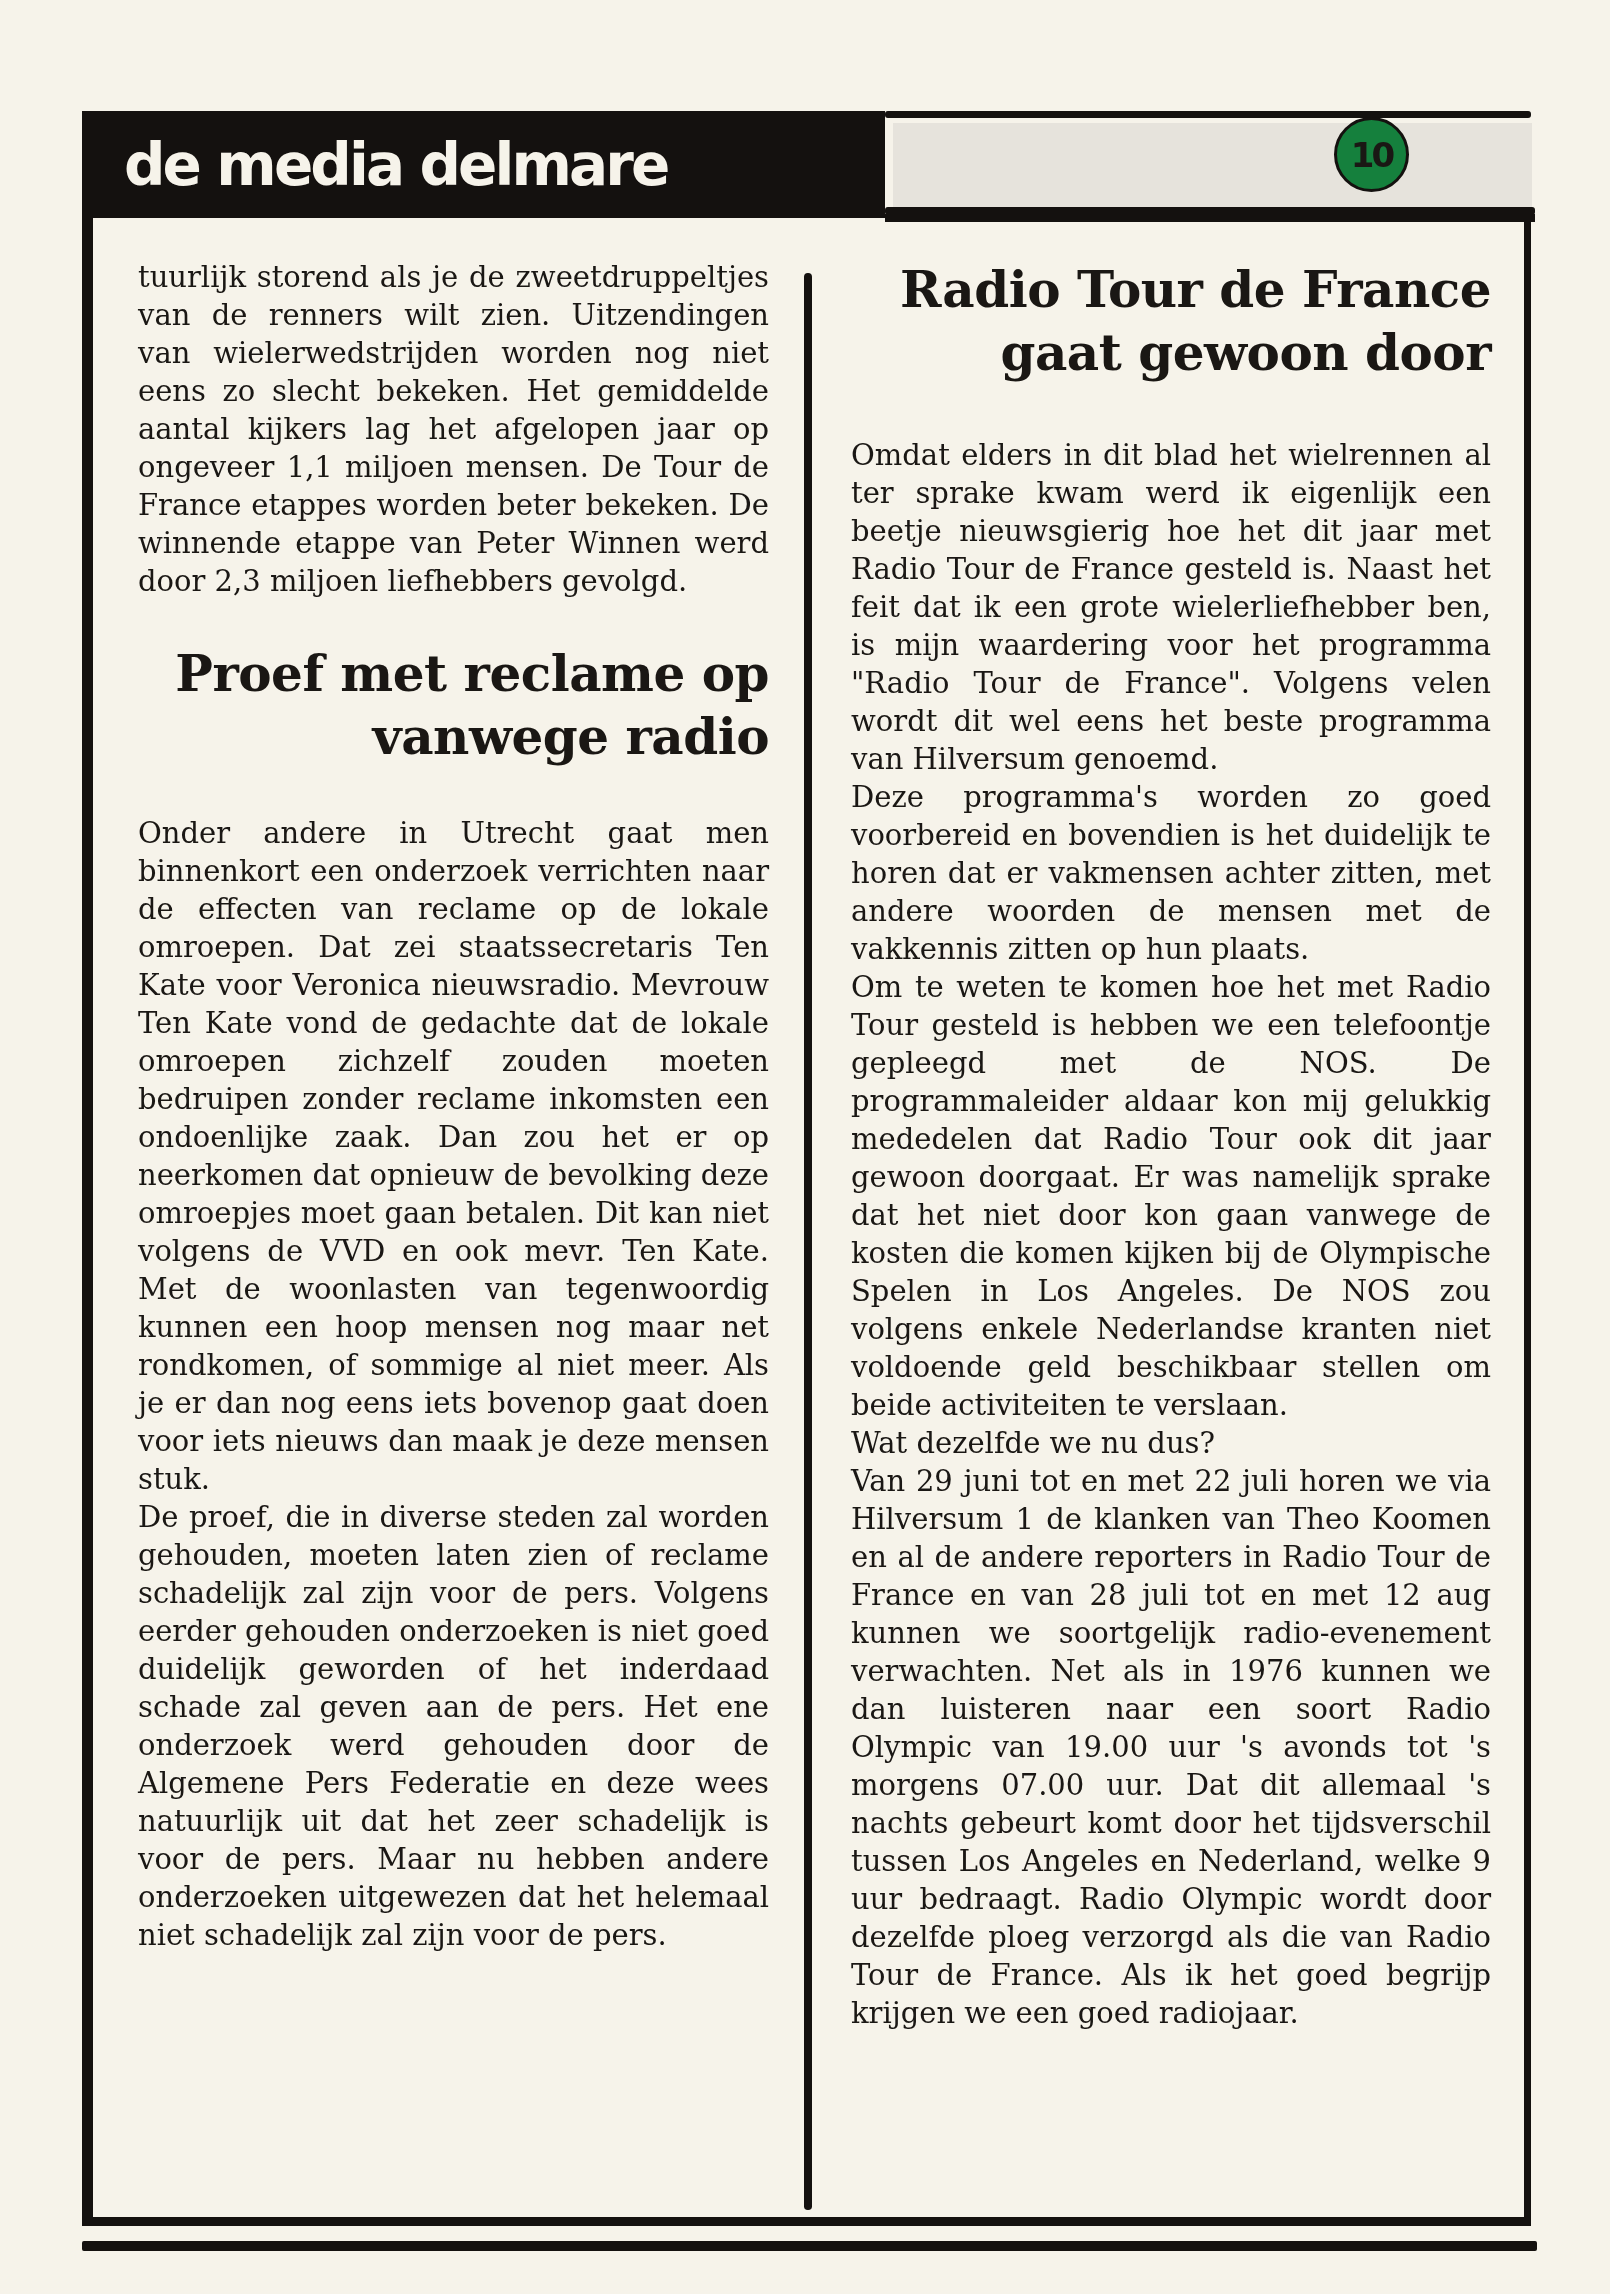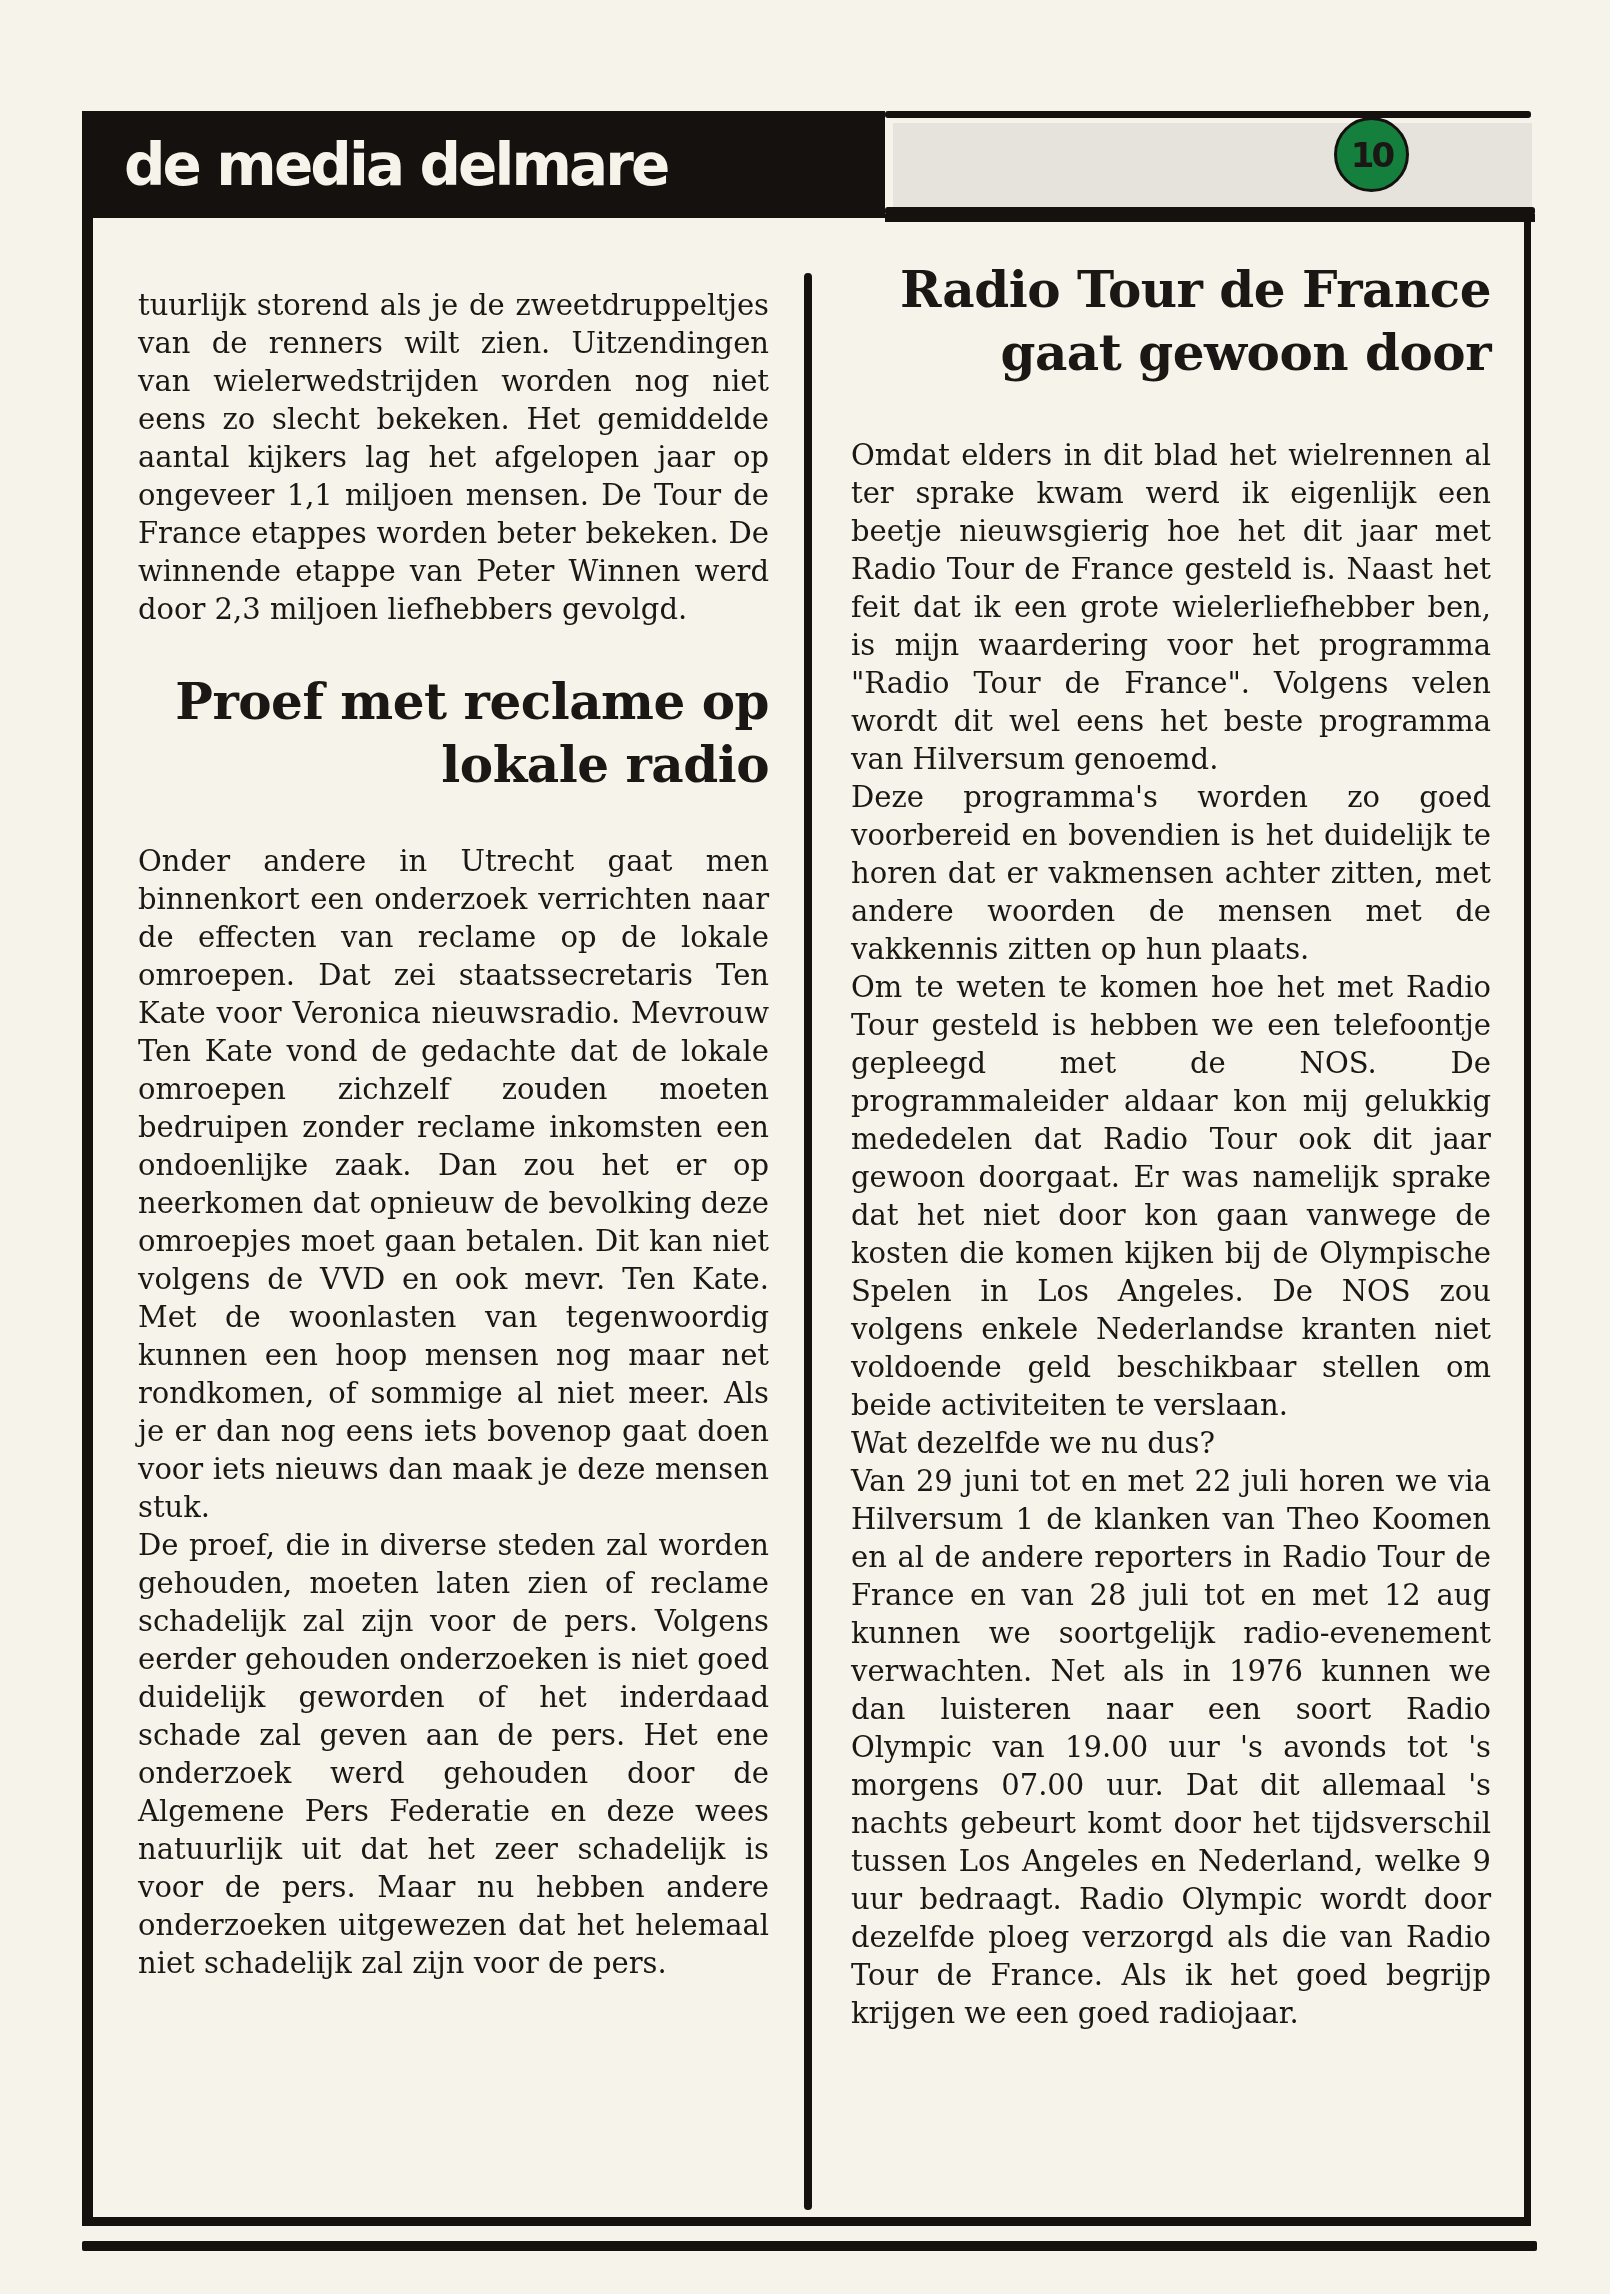--- a/index.html
+++ b/index.html
@@ -72,21 +72,21 @@
     position: absolute; left: 804px; top: 273px; width: 7.6px; height: 1937px; background: #14110f;
     border-radius: 3.8px;
   }
 
   
   .col {
     position: absolute; top: 258px;
     font-size: 29px; line-height: 38px;
     text-align: justify;
   }
-  .col-left { left: 138px; width: 631px; margin-top: 28px; }
+  .col-left { left: 138px; width: 631px; }
   .col-right { left: 851px; width: 640px; }
   .col p { margin: 0; }
   .headline {
     font-family: "DejaVu Serif", serif;
     font-weight: bold;
     font-size: 50px; line-height: 63px;
     margin: 0;
     text-align: right;
     letter-spacing: -0.5px;
   }
@@ -108,21 +108,21 @@
   </div>
   <div class="page-number">10</div>
 
   <div class="frame"></div>
   <div class="frame-top-right"></div>
   <div class="col-divider"></div>
   <div class="bottom-rule"></div>
 
   <div class="col col-left">
     <p>tuurlijk storend als je de zweetdruppeltjes van de renners wilt zien. Uitzendingen van wielerwedstrijden worden nog niet eens zo slecht bekeken. Het gemiddelde aantal kijkers lag het afgelopen jaar op ongeveer 1,1 miljoen mensen. De Tour de France etappes worden beter bekeken. De winnende etappe van Peter Winnen werd door 2,3 miljoen liefhebbers gevolgd.</p>
-    <h2 class="headline left-headline">Proef met reclame op lokale radio</h2>
+    <h2 class="headline left-headline">Proef met reclame op vanwege radio</h2>
     <p>Onder andere in Utrecht gaat men binnenkort een onderzoek verrichten naar de effecten van reclame op de lokale omroepen. Dat zei staatssecretaris Ten Kate voor Veronica nieuwsradio. Mevrouw Ten Kate vond de gedachte dat de lokale omroepen zichzelf zouden moeten bedruipen zonder reclame inkomsten een ondoenlijke zaak. Dan zou het er op neerkomen dat opnieuw de bevolking deze omroepjes moet gaan betalen. Dit kan niet volgens de VVD en ook mevr. Ten Kate. Met de woonlasten van tegenwoordig kunnen een hoop mensen nog maar net rondkomen, of sommige al niet meer. Als je er dan nog eens iets bovenop gaat doen voor iets nieuws dan maak je deze mensen stuk.</p>
     <p>De proef, die in diverse steden zal worden gehouden, moeten laten zien of reclame schadelijk zal zijn voor de pers. Volgens eerder gehouden onderzoeken is niet goed duidelijk geworden of het inderdaad schade zal geven aan de pers. Het ene onderzoek werd gehouden door de Algemene Pers Federatie en deze wees natuurlijk uit dat het zeer schadelijk is voor de pers. Maar nu hebben andere onderzoeken uitgewezen dat het helemaal niet schadelijk zal zijn voor de pers.</p>
   </div>
 
   <div class="col col-right">
     <h2 class="headline right-headline">Radio Tour de France gaat gewoon door</h2>
     <p>Omdat elders in dit blad het wielrennen al ter sprake kwam werd ik eigenlijk een beetje nieuwsgierig hoe het dit jaar met Radio Tour de France gesteld is. Naast het feit dat ik een grote wielerliefhebber ben, is mijn waardering voor het programma "Radio Tour de France". Volgens velen wordt dit wel eens het beste programma van Hilversum genoemd.</p>
     <p>Deze programma's worden zo goed voorbereid en bovendien is het duidelijk te horen dat er vakmensen achter zitten, met andere woorden de mensen met de vakkennis zitten op hun plaats.</p>
     <p>Om te weten te komen hoe het met Radio Tour gesteld is hebben we een telefoontje gepleegd met de NOS. De programmaleider aldaar kon mij gelukkig mededelen dat Radio Tour ook dit jaar gewoon doorgaat. Er was namelijk sprake dat het niet door kon gaan vanwege de kosten die komen kijken bij de Olympische Spelen in Los Angeles. De NOS zou volgens enkele Nederlandse kranten niet voldoende geld beschikbaar stellen om beide activiteiten te verslaan.</p>
     <p>Wat dezelfde we nu dus?</p>

